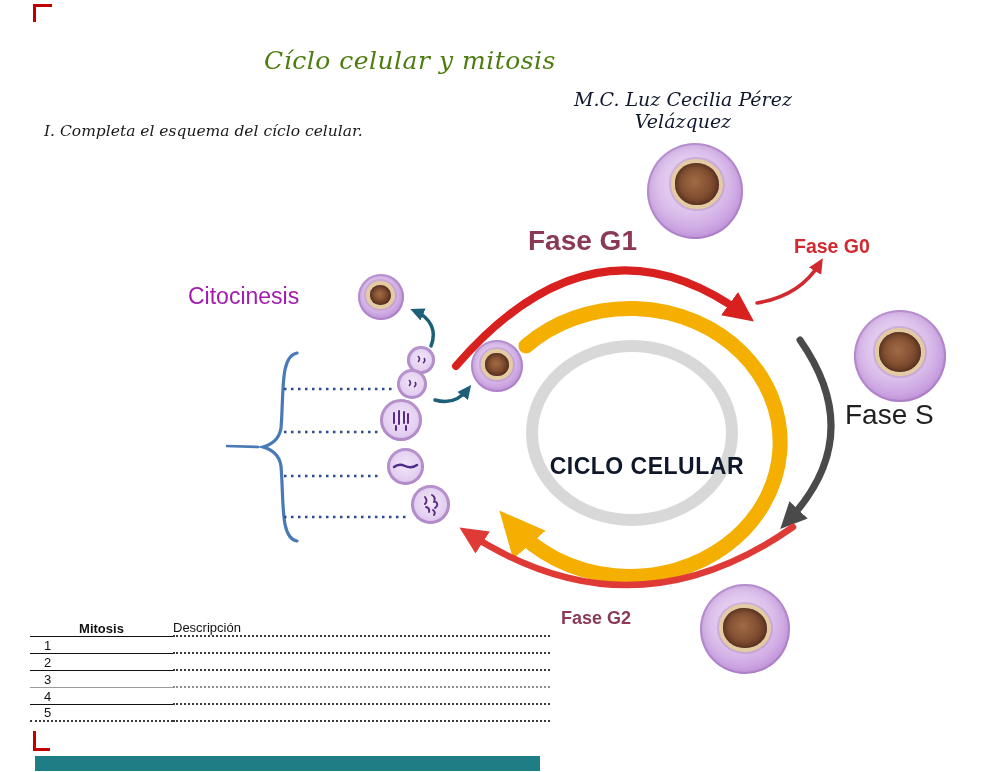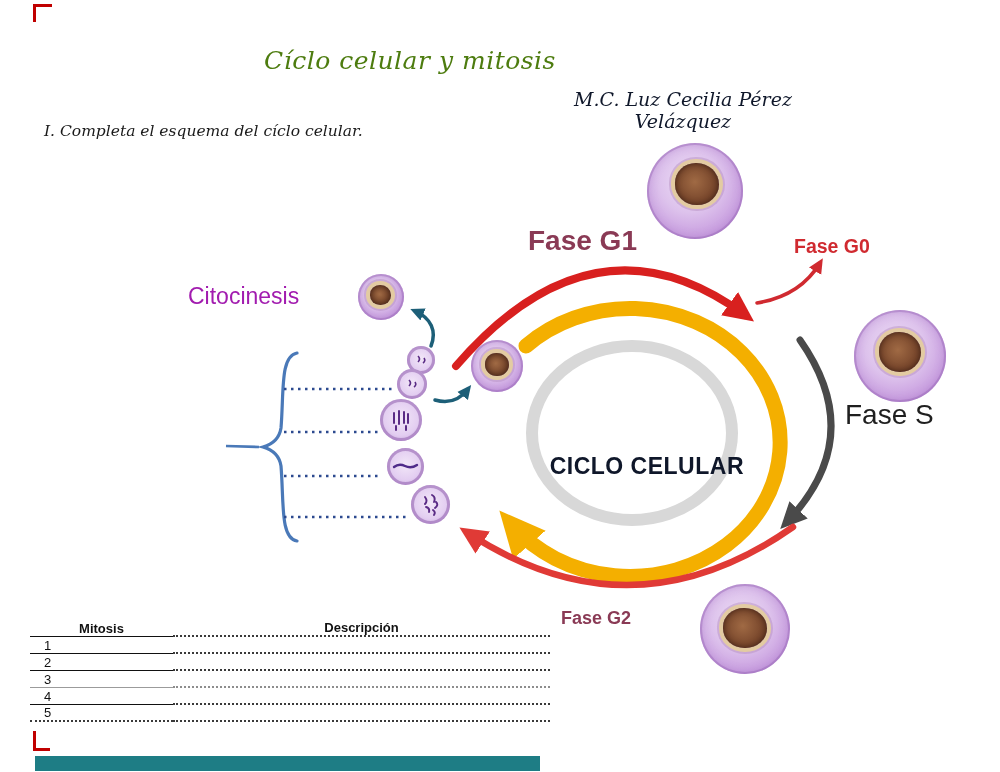--- a/index.html
+++ b/index.html
@@ -35,21 +35,21 @@
     background:radial-gradient(circle at 50% 45%, #f2e7f8 0%, #e3cef1 55%, #ccaae1 85%, #b38ccf 100%);
     box-shadow:inset 0 0 0 3px rgba(137,88,168,.5);}
   .cell-m svg{position:absolute; left:0; top:0;}
 
   
   #table{left:30px; top:620px; width:520px; font-size:13px; color:#111;}
   .trow{display:flex; height:17px; align-items:flex-end;}
   .tc1{width:143px; border-bottom:1.6px solid #111; box-sizing:border-box; padding-left:14px; line-height:15px;}
   .tc2{width:377px; border-bottom:2px dotted #3a3a3a; box-sizing:border-box; line-height:15px;}
   .thead .tc1{text-align:center; font-weight:bold; padding-left:0;}
-  .thead .tc2{text-align:center; font-weight:bold;margin-top:12px;}
+  .thead .tc2{font-weight:normal;margin-top:12px;}
   .row-gray .tc1{border-bottom:1.6px solid #9b9b9b;}
   .row-gray .tc2{border-bottom:2px dotted #8d8d8d;}
   .row-dot .tc1{border-bottom:2px dotted #3a3a3a;}
 
   
   #corner-tl{left:33px; top:4px; width:16px; height:15px; border-left:3px solid #c00000; border-top:3px solid #c00000;}
   #corner-bl{left:33px; top:731px; width:14px; height:17px; border-left:3px solid #c00000; border-bottom:3px solid #c00000;}
   #footer-bar{left:35px; top:756px; width:505px; height:15px; background:#1e7d85;}
 </style>
 </head>

